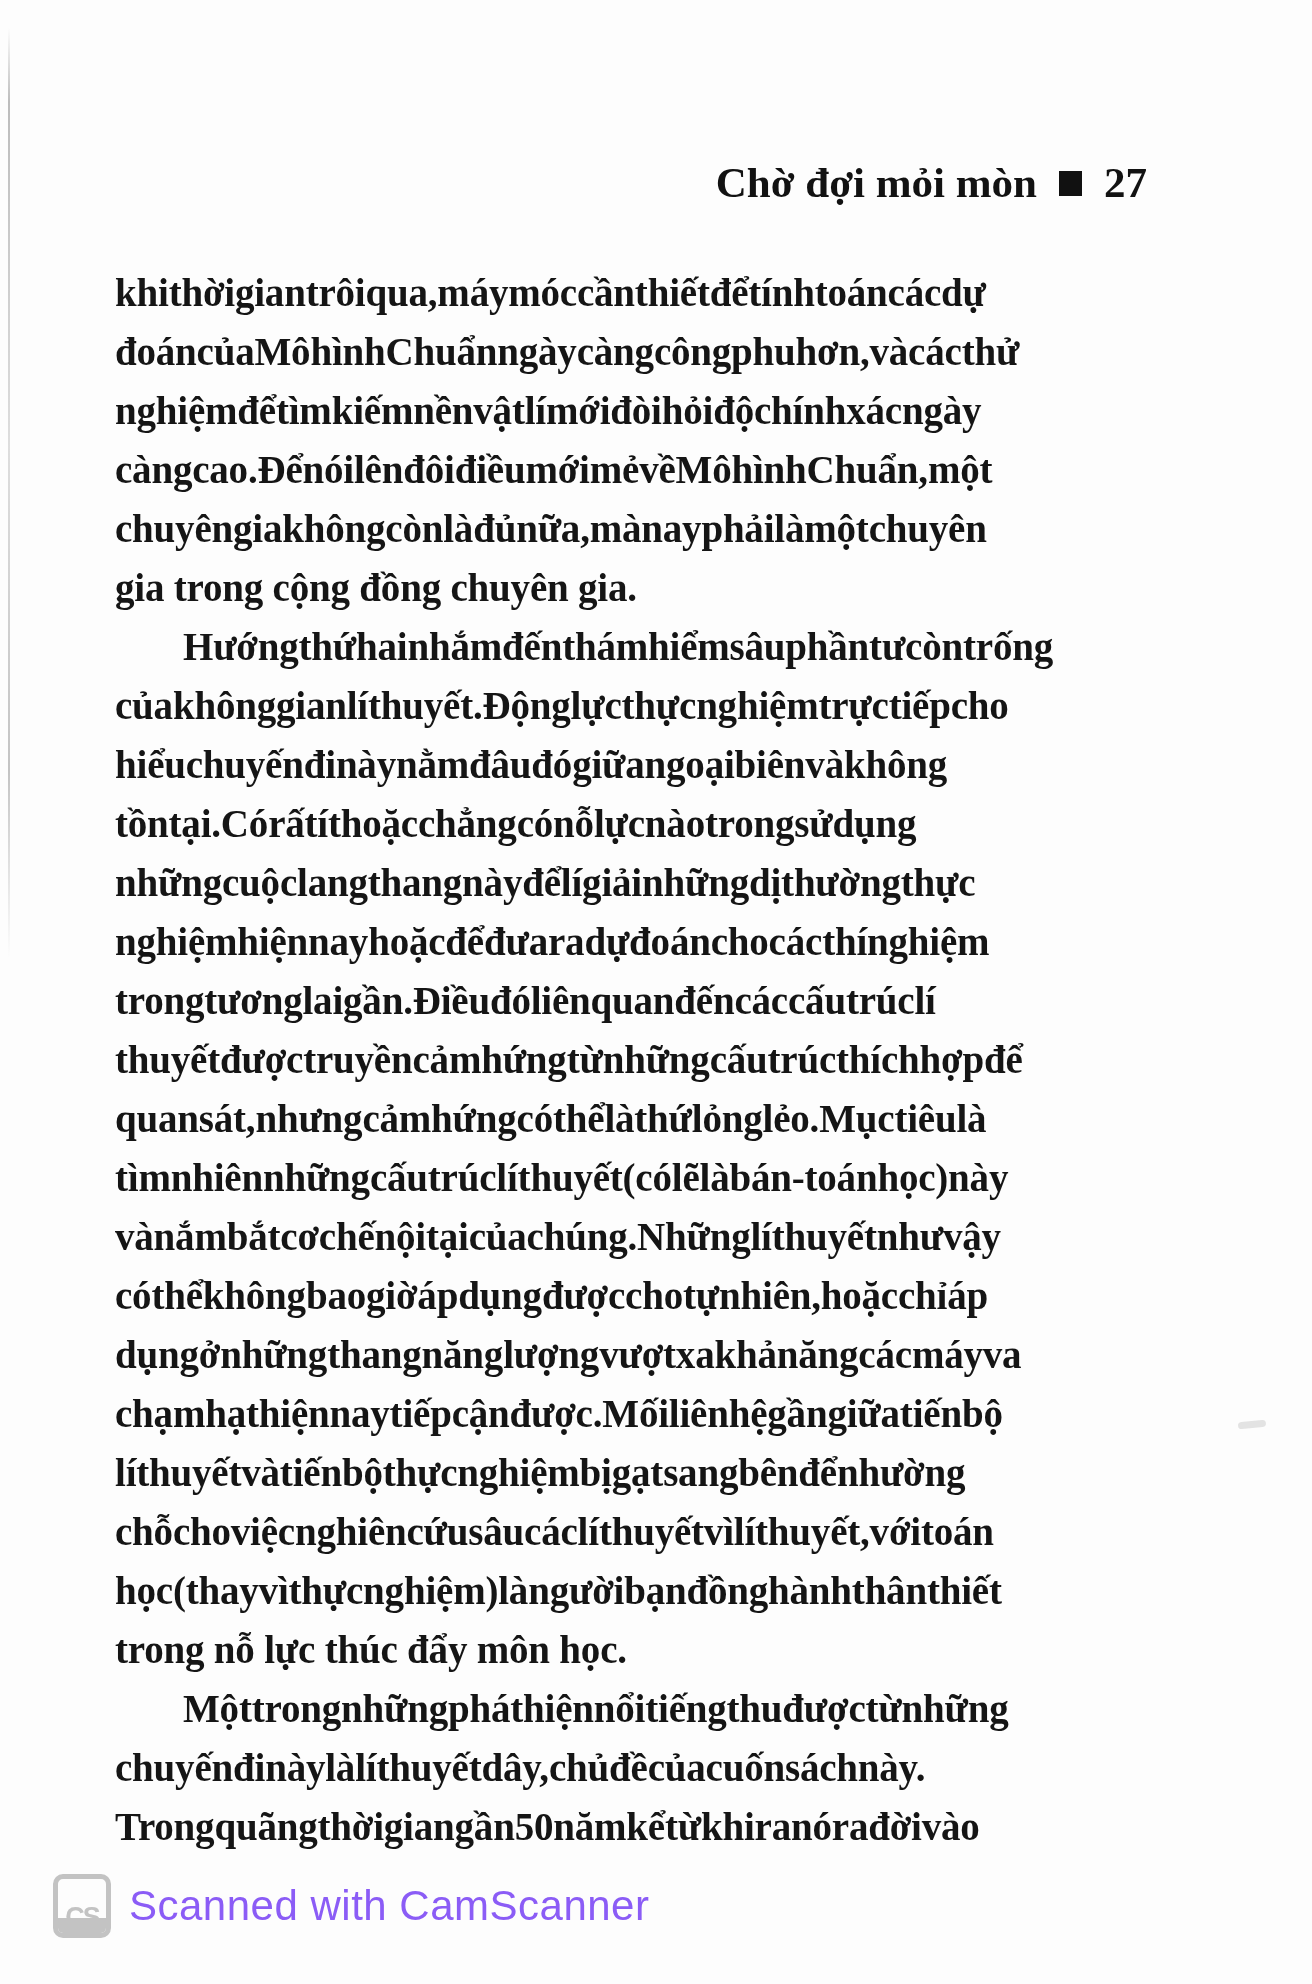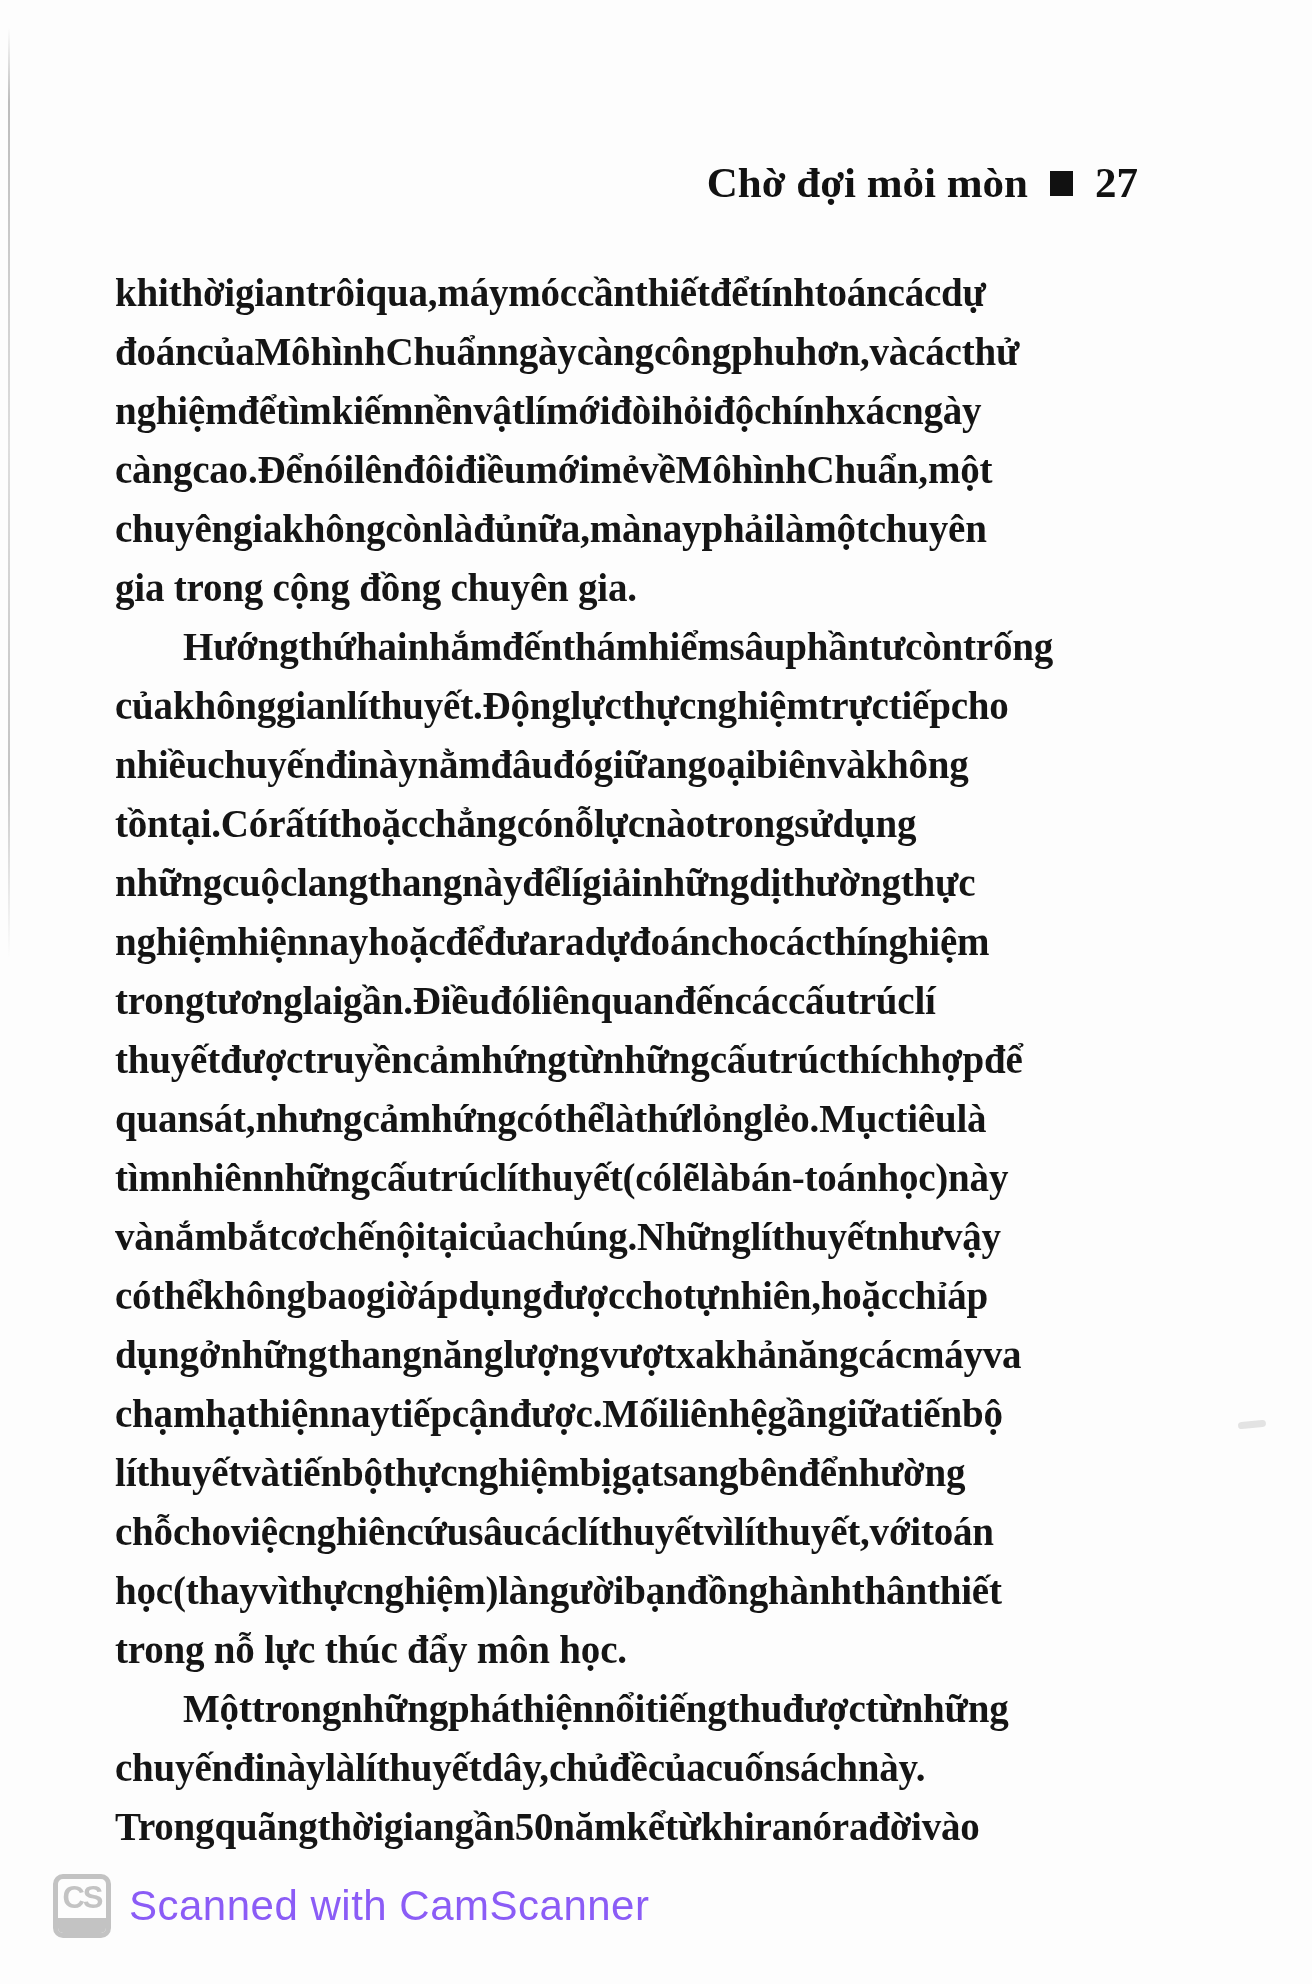--- a/index.html
+++ b/index.html
@@ -29,21 +29,21 @@
     left: 1238px; top: 1421px;
     width: 28px; height: 7px;
     background: #e3e3e3;
     border-radius: 4px;
     transform: rotate(-6deg);
   }
 
   
   .header {
     position: absolute;
-    top: 158px; right: 174px;
+    top: 158px; right: 165px;
     display: flex;
     align-items: center;
     gap: 22px;
     font-weight: bold;
     font-size: 43px;
     color: #121212;
     white-space: nowrap;
   }
   .hsq {
     display: inline-block;
@@ -89,25 +89,25 @@
     border-radius: 10px;
     background: #fdfdfd;
     display: flex;
     align-items: flex-start;
     justify-content: center;
     overflow: hidden;
   }
   .cs-letters {
     font-family: "Liberation Sans", sans-serif;
     font-weight: bold;
-    font-size: 31px;
+    font-size: 27px;
     line-height: 38px;
     color: #c3c3c3;
     letter-spacing: -2px;
-    margin-top: 0;
+    margin-top: 19px;
   }
   .cs-strip {
     position: absolute;
     left: 0; right: 0; bottom: 0;
     height: 15px;
     background: #c3c3c3;
   }
   .watermark-label {
     font-family: "Liberation Sans", sans-serif;
     font-size: 42px;
@@ -232,21 +232,21 @@
         <span>thuyết.</span>
         <span>Động</span>
         <span>lực</span>
         <span>thực</span>
         <span>nghiệm</span>
         <span>trực</span>
         <span>tiếp</span>
         <span>cho</span>
       </div>
       <div class="line justify">
-        <span>nhiều</span>
+        <span>hiểu</span>
         <span>chuyến</span>
         <span>đi</span>
         <span>này</span>
         <span>nằm</span>
         <span>đâu</span>
         <span>đó</span>
         <span>giữa</span>
         <span>ngoại</span>
         <span>biên</span>
         <span>và</span>

